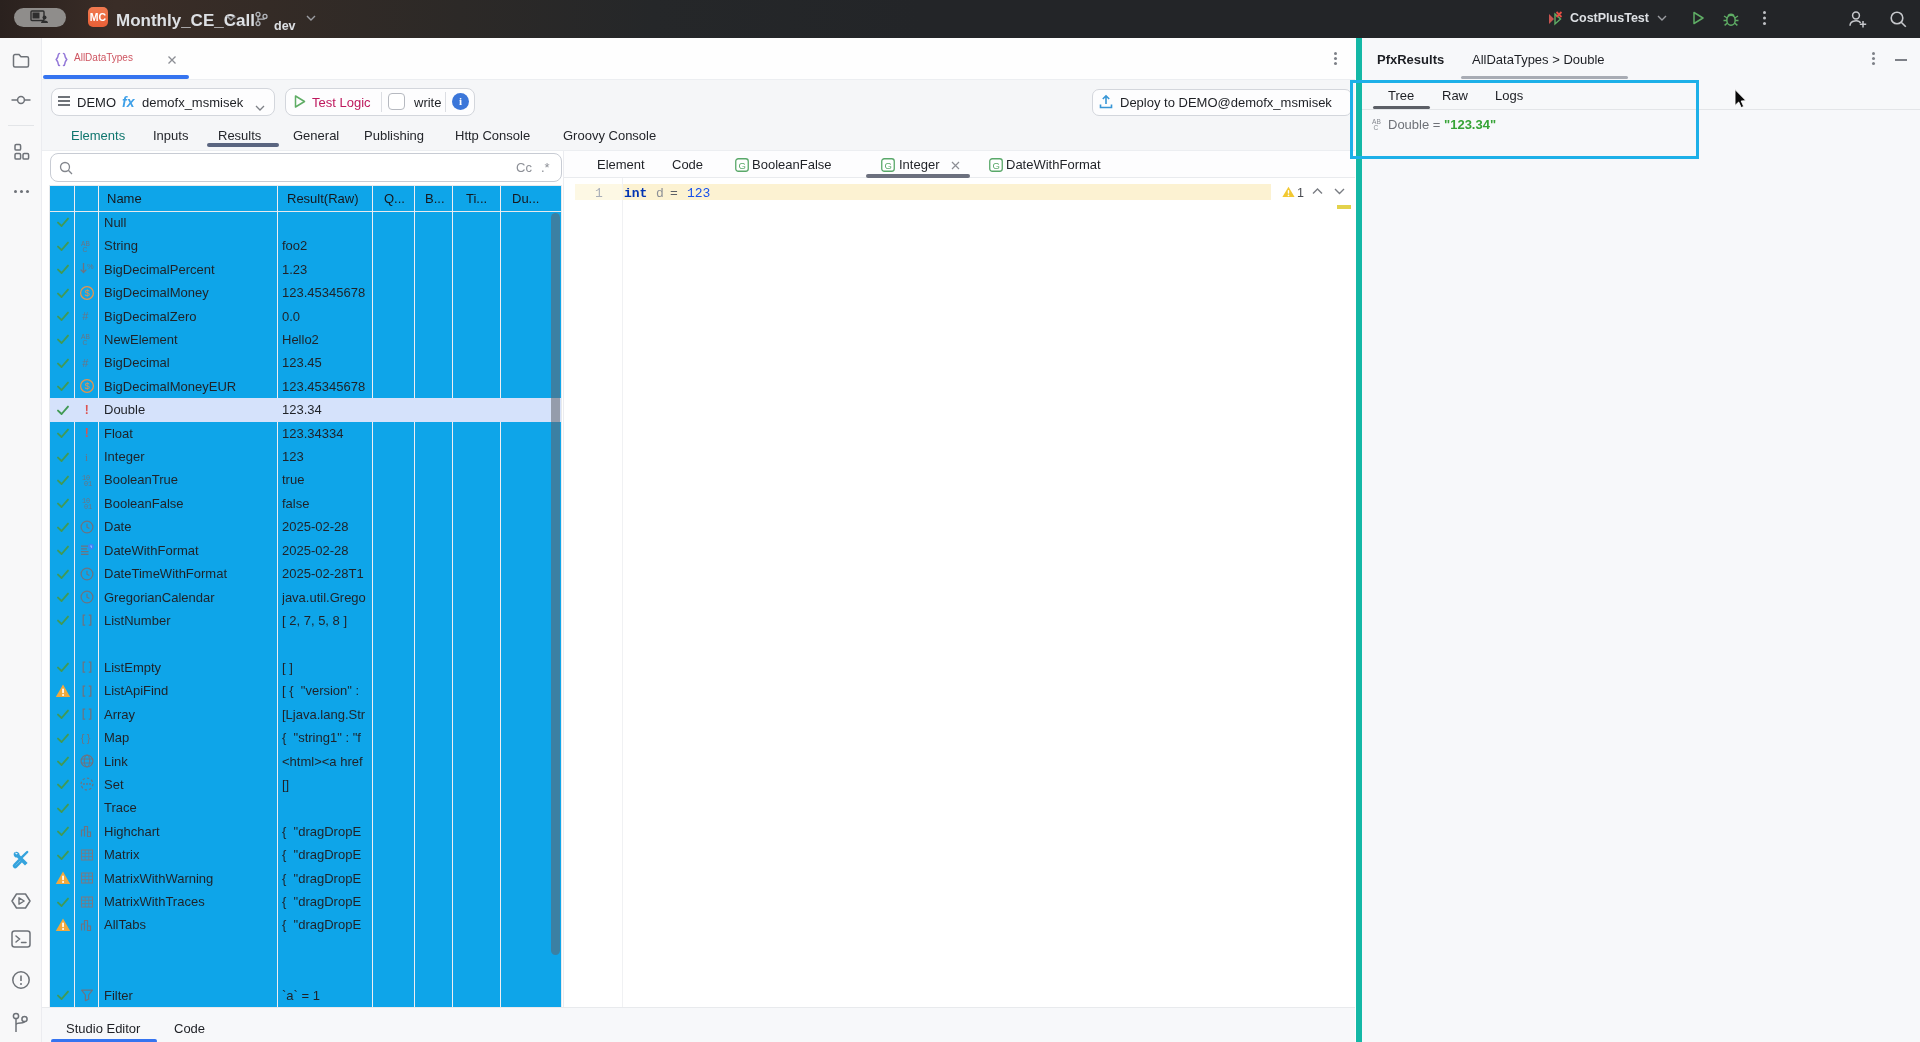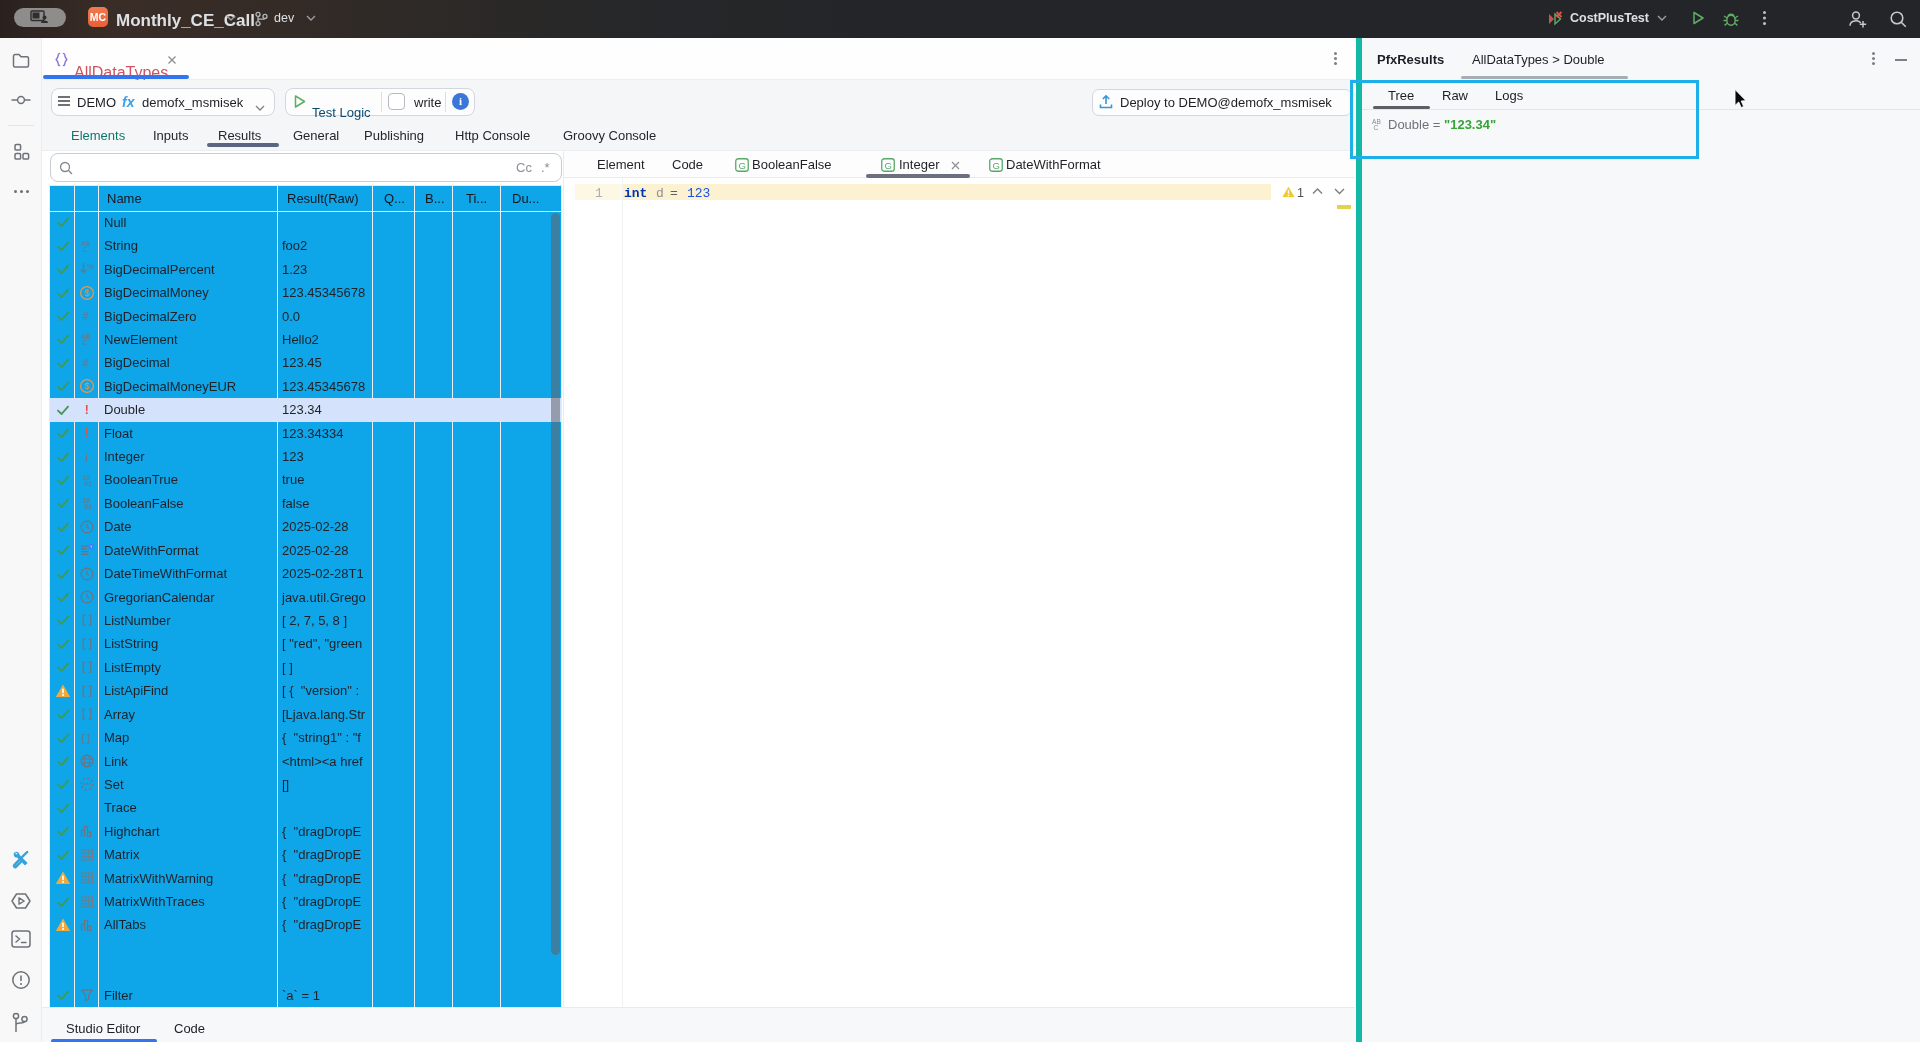--- a/index.html
+++ b/index.html
@@ -46,21 +46,21 @@
 <div class="abs txt" style="left:116px;top:11px;font-weight:bold;font-size:17px;">Monthly_CE_Call</div>
 <svg width="10" height="6" viewBox="0 0 10 6" style="position:absolute;left:226px;top:15px;">
       <path d="M1 1 L5 5 L9 1" fill="none" stroke="#9b9da2" stroke-width="1.4"></path>
     </svg>
 <svg width="14" height="16" viewBox="0 0 14 16" style="position:absolute;left:254px;top:11px;">
       <circle cx="4" cy="3.4" r="2" fill="none" stroke="#b3b6bb" stroke-width="1.3"></circle>
       <circle cx="11" cy="5.4" r="2" fill="none" stroke="#b3b6bb" stroke-width="1.3"></circle>
       <circle cx="4" cy="12.6" r="2" fill="none" stroke="#b3b6bb" stroke-width="1.3"></circle>
       <path d="M4 5.4 V10.6 M4 9 C4 7 11 9 11 7.4" fill="none" stroke="#b3b6bb" stroke-width="1.3"></path>
     </svg>
-<div class="abs txt" style="left:274px;top:11px;font-weight:normal;font-size:12.5px;">dev</div>
+<div class="abs txt" style="left:274px;top:19px;font-weight:bold;font-size:12.5px;">dev</div>
 <svg width="10" height="6" viewBox="0 0 10 6" style="position:absolute;left:306px;top:15px;">
       <path d="M1 1 L5 5 L9 1" fill="none" stroke="#9b9da2" stroke-width="1.4"></path>
     </svg>
 <svg width="18" height="18" viewBox="0 0 18 18" style="position:absolute;left:1546px;top:10px;">
       <path d="M3 4 L8 9 L3 14 Z" fill="#c75450"></path>
       <path d="M9 4 L14.5 9 L9 14 Z" fill="none" stroke="#5fad65" stroke-width="1.4"></path>
       <path d="M10.5 2 L15.5 7 M15.5 2 L10.5 7" stroke="#e64f44" stroke-width="1.8"></path>
     </svg>
 <div class="abs txt" style="left:1570px;top:11px;font-weight:bold;font-size:12.5px;">CostPlusTest</div>
 <svg width="10" height="6" viewBox="0 0 10 6" style="position:absolute;left:1657px;top:15px;">
@@ -119,41 +119,41 @@
 <svg width="18" height="22" viewBox="0 0 18 22" style="position:absolute;left:11px;top:974px;">
       <circle cx="5" cy="4" r="2.6" fill="none" stroke="#6e7278" stroke-width="1.5"></circle>
       <circle cx="13.5" cy="7" r="2.6" fill="none" stroke="#6e7278" stroke-width="1.5"></circle>
       <path d="M5 6.6 V20 M5 13 C5 9.5 13.5 12.5 13.5 9.6" fill="none" stroke="#6e7278" stroke-width="1.5"></path>
     </svg>
 </div>
 <div id="tabstrip">
 <svg width="13" height="15" viewBox="0 0 13 15" style="position:absolute;left:13px;top:14px;">
       <path d="M4.5 1.5 C2.5 1.5 3.5 4.5 2.5 5.5 L1.2 7.5 L2.5 9.5 C3.5 10.5 2.5 13.5 4.5 13.5 M8.5 1.5 C10.5 1.5 9.5 4.5 10.5 5.5 L11.8 7.5 L10.5 9.5 C9.5 10.5 10.5 13.5 8.5 13.5" fill="none" stroke="#9377d8" stroke-width="1.5" stroke-linecap="round"></path>
     </svg>
-<div class="abs" style="left:32px;top:26px;color:#ce5460;font-size:16px;">AllDataTypes</div>
+<div class="abs" style="left:32px;top:14px;color:#ce5460;font-size:10px;">AllDataTypes</div>
 <svg width="10" height="10" viewBox="0 0 10 10" style="position:absolute;left:125px;top:17px;">
       <path d="M1.5 1.5 L8.5 8.5 M8.5 1.5 L1.5 8.5" stroke="#8c8e94" stroke-width="1.3"></path>
     </svg>
 <div class="abs" style="left:1px;top:37px;width:146px;height:4px;background:#3574f0;border-radius:2px;"></div>
 <div class="abs" style="left:1292px;top:14px;width:3px;height:3px;background:#7d8087;border-radius:50%;box-shadow:0 5px 0 #7d8087,0 10px 0 #7d8087;"></div>
 </div>
 <div id="toolstrip">
 <div class="abs" style="left:9px;top:8px;width:224px;height:28px;background:#fdfdfe;border:1px solid #d3d6dc;border-radius:8px;"></div>
 <div class="abs" style="left:16px;top:16px;width:12px;height:2px;background:#6e7278;box-shadow:0 4px 0 #6e7278,0 8px 0 #6e7278;"></div>
 <div class="abs" style="left:35px;top:15px;color:#1d1f24;">DEMO</div>
 <div class="abs" style="left:80px;top:14px;color:#3fa0e8;font-style:italic;font-weight:bold;font-size:14px;">fx</div>
 <div class="abs" style="left:100px;top:15px;color:#1d1f24;">demofx_msmisek</div>
 <svg width="10" height="6" viewBox="0 0 10 6" style="position:absolute;left:213px;top:25px;">
       <path d="M1 1 L5 5 L9 1" fill="none" stroke="#7d8087" stroke-width="1.3"></path>
     </svg>
 <div class="abs" style="left:243px;top:8px;width:190px;height:28px;background:#fdfdfe;border:1px solid #d3d6dc;border-radius:8px;"></div>
 <svg width="15" height="15" viewBox="0 0 15 15" style="position:absolute;left:250px;top:14px;">
       <path d="M3.5 2 L12.5 7.5 L3.5 13 Z" fill="none" stroke="#5fad65" stroke-width="1.5" stroke-linejoin="round"></path>
     </svg>
-<div class="abs" style="left:270px;top:25px;color:#0c4a6e;">Test Logic</div>
+<div class="abs" style="left:270px;top:15px;color:#be185d;">Test Logic</div>
 <div class="abs" style="left:339px;top:12px;width:1px;height:20px;background:#dcdee3;"></div>
 <div class="abs" style="left:346px;top:13px;width:17px;height:17px;background:#fff;border:1px solid #b6b9c0;border-radius:4px;"></div>
 <div class="abs" style="left:372px;top:15px;color:#1d1f24;">write</div>
 <div class="abs" style="left:403px;top:12px;width:1px;height:20px;background:#dcdee3;"></div>
 <div class="abs" style="left:410px;top:13px;width:17px;height:17px;background:#3b76d9;border-radius:50%;color:#fff;font-size:11px;font-weight:bold;text-align:center;line-height:17px;font-family:'Liberation Serif',serif;">i</div>
 <div class="abs" style="left:1050px;top:9px;width:260px;height:27px;background:#fdfdfe;border:1px solid #d3d6dc;border-radius:7px;"></div>
 <svg width="16" height="16" viewBox="0 0 16 16" style="position:absolute;left:1056px;top:14px;">
       <path d="M8 2 V10 M4.8 5 L8 1.8 L11.2 5" fill="none" stroke="#3896d6" stroke-width="1.6"></path>
       <path d="M2.5 10.5 V13.5 H13.5 V10.5" fill="none" stroke="#3896d6" stroke-width="1.6"></path>
     </svg>
@@ -373,30 +373,20 @@
 <div class="trow" style="top:422.9px">
         <div class="c-chk"><svg width="16" height="16" viewBox="0 0 16 16" style="">
             <path d="M3 8.6 L6.6 12 L13 4.6" fill="none" stroke="#419a54" stroke-width="1.9" stroke-linecap="round" stroke-linejoin="round"></path>
           </svg></div>
         <div class="c-ico"><svg width="16" height="16" viewBox="0 0 16 16" style="">
             <path d="M6.2 3 H4.2 V13 H6.2 M9.8 3 H11.8 V13 H9.8" fill="none" stroke="#6e7380" stroke-width="1.25"></path>
           </svg></div>
         <div class="c-name">ListNumber</div>
         <div class="c-val">[ 2, 7, 5, 8 ]</div>
       </div>
-<div class="trow" style="top:446.4px">
-        <div class="c-chk"><svg width="16" height="16" viewBox="0 0 16 16" style="">
-            <path d="M3 8.6 L6.6 12 L13 4.6" fill="none" stroke="#419a54" stroke-width="1.9" stroke-linecap="round" stroke-linejoin="round"></path>
-          </svg></div>
-        <div class="c-ico"><svg width="16" height="16" viewBox="0 0 16 16" style="">
-            <path d="M6.2 3 H4.2 V13 H6.2 M9.8 3 H11.8 V13 H9.8" fill="none" stroke="#6e7380" stroke-width="1.25"></path>
-          </svg></div>
-        <div class="c-name">ListString</div>
-        <div class="c-val">[ "red", "green</div>
-      </div>
 <div class="trow" style="top:469.8px">
         <div class="c-chk"><svg width="16" height="16" viewBox="0 0 16 16" style="">
             <path d="M3 8.6 L6.6 12 L13 4.6" fill="none" stroke="#419a54" stroke-width="1.9" stroke-linecap="round" stroke-linejoin="round"></path>
           </svg></div>
         <div class="c-ico"><svg width="16" height="16" viewBox="0 0 16 16" style="">
             <path d="M6.2 3 H4.2 V13 H6.2 M9.8 3 H11.8 V13 H9.8" fill="none" stroke="#6e7380" stroke-width="1.25"></path>
           </svg></div>
         <div class="c-name">ListEmpty</div>
         <div class="c-val">[ ]</div>
       </div>

